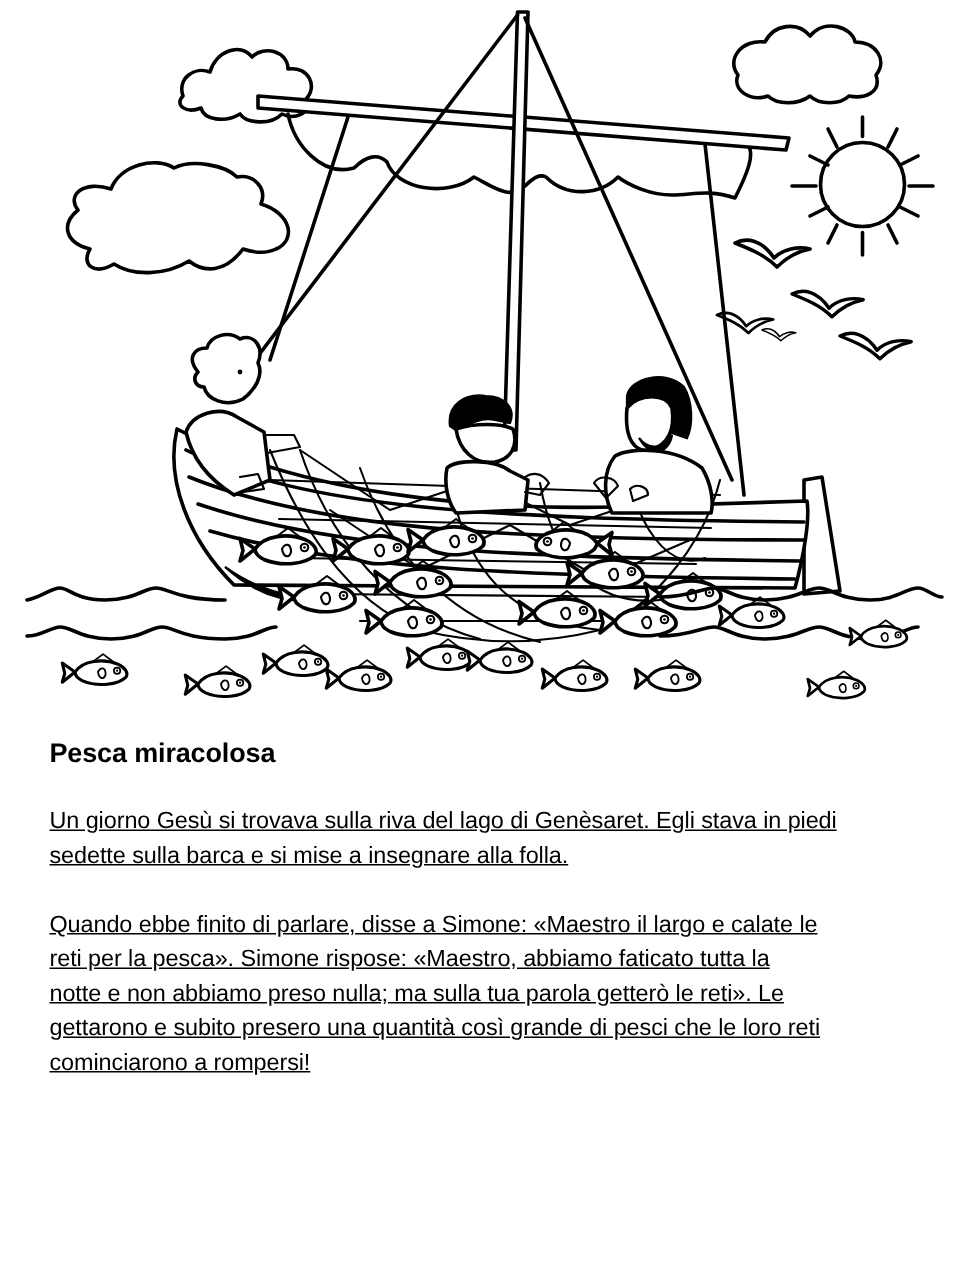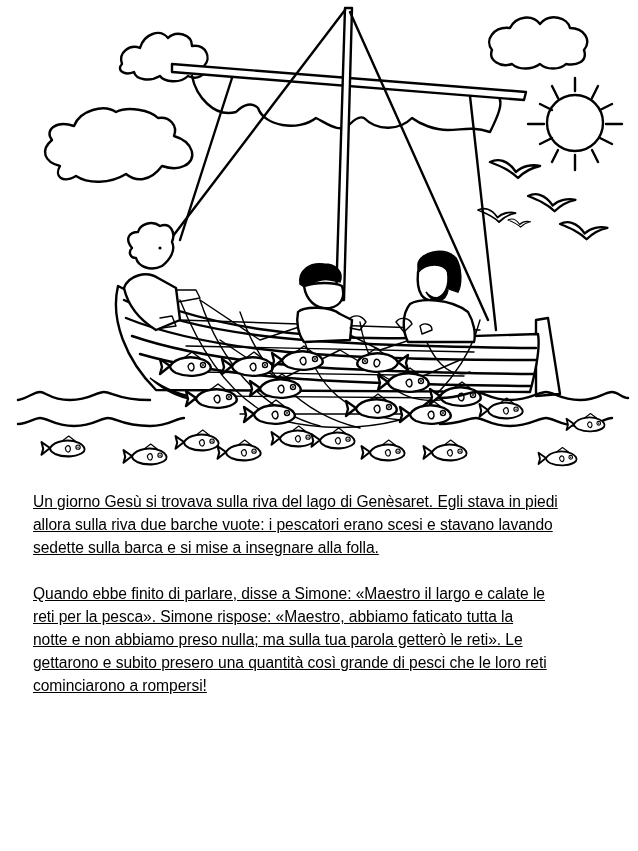--- a/index.html
+++ b/index.html
@@ -209,23 +209,23 @@
       <path class="fill-white" d="M418,272 C426,262 444,262 448,272 C450,286 446,296 434,300 C424,302 416,294 418,272 Z"></path>
       <path class="fill-black" d="M426,292 C432,300 442,300 448,290 C446,302 434,306 426,292 Z"></path>
       <path class="fill-white" d="M410,304 C420,298 450,298 468,312 C474,322 476,334 474,342 L408,342 C402,330 402,314 410,304 Z"></path>
       <path class="ink-thin" d="M396,322 C400,316 410,318 412,324 L404,332 Z"></path>
       <path class="ink-thin" d="M420,326 C424,322 432,324 432,330 L422,334 Z"></path>
     </g>
   </svg>
 </div>
 
 <div id="story">
+  <h1>Pesca miracolosa</h1>
   <p>
     <span class="line">Un giorno Gesù si trovava sulla riva del lago di Genèsaret. Egli stava in piedi</span>
-    <span class="line">allora sulla riva due barche vuote: i pescatori erano scesi e stavano lavando</span>
     <span class="line">sedette sulla barca e si mise a insegnare alla folla.</span>
   </p>
   <p>
     <span class="line">Quando ebbe finito di parlare, disse a Simone: «Maestro il largo e calate le</span>
     <span class="line">reti per la pesca». Simone rispose: «Maestro, abbiamo faticato tutta la</span>
     <span class="line">notte e non abbiamo preso nulla; ma sulla tua parola getterò le reti». Le</span>
     <span class="line">gettarono e subito presero una quantità così grande di pesci che le loro reti</span>
     <span class="line">cominciarono a rompersi!</span>
   </p>
 </div>

